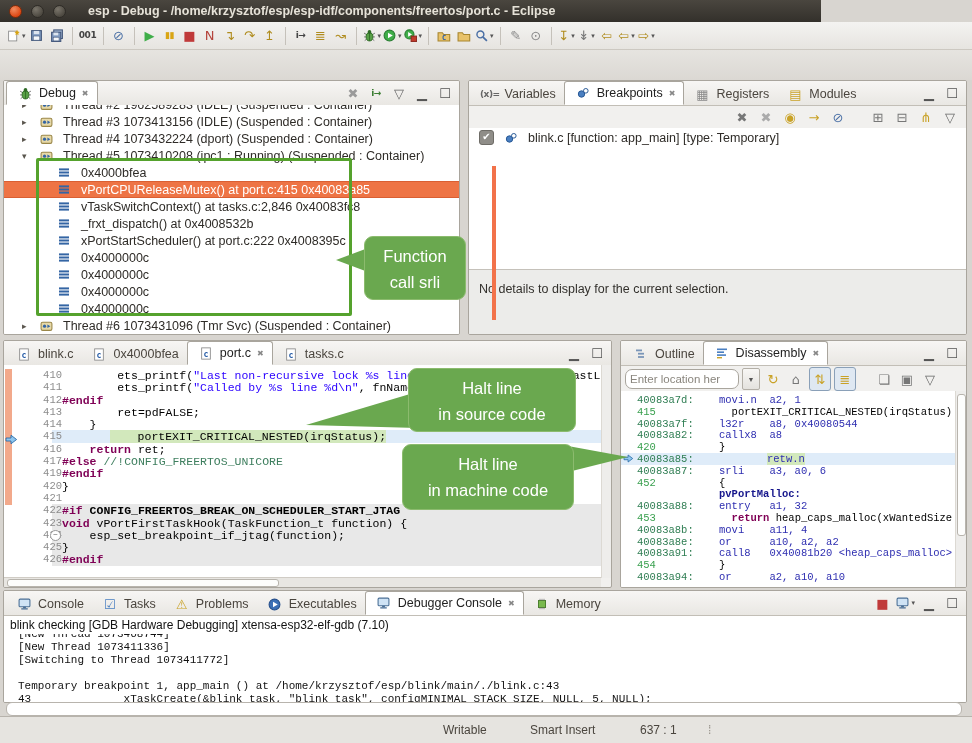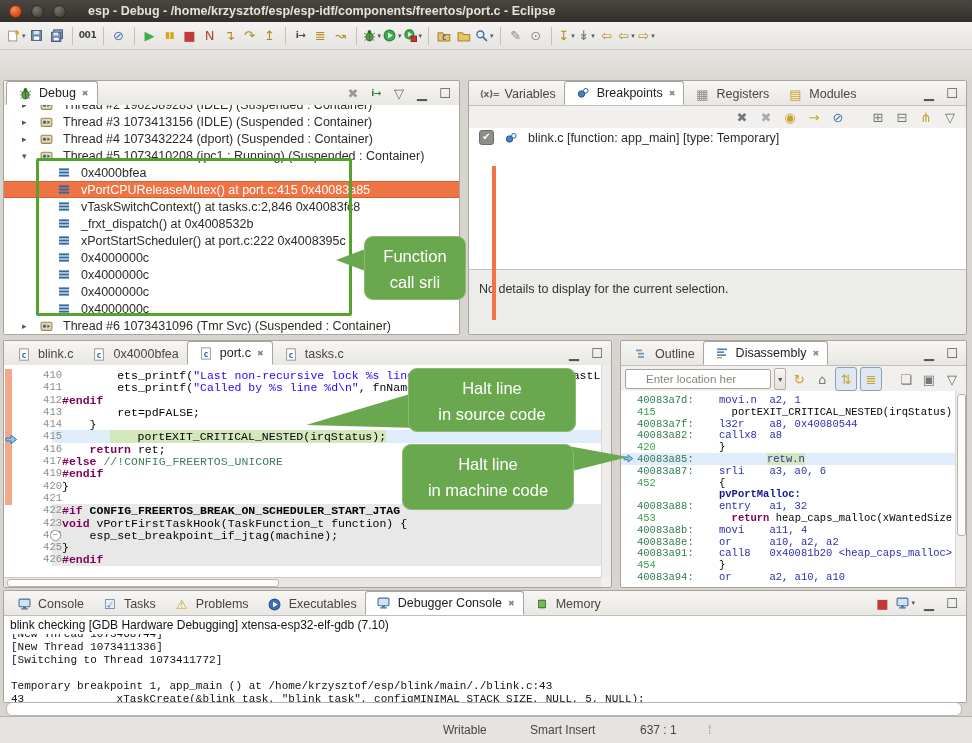--- a/index.html
+++ b/index.html
@@ -1,18 +1,18 @@
 <!DOCTYPE html>
 <html><head>
 <meta charset="utf-8">
 <style>
   html,body{margin:0;padding:0;background:#888;}
   .win{position:relative;width:972px;height:743px;background:#d8d5d0;font-family:"Liberation Sans",sans-serif;overflow:hidden;-webkit-font-smoothing:antialiased;}
   
-  .titlebar{position:absolute;left:0;top:0;width:972px;height:22px;background:linear-gradient(#4a463f,#33302b);display:flex;align-items:center;}
+  .titlebar{position:absolute;left:0;top:0;width:821px;height:22px;background:linear-gradient(#4a463f,#33302b);display:flex;align-items:center;}
   .winbtn{width:13px;height:13px;border-radius:50%;margin-left:9px;display:inline-block;box-sizing:border-box;}
   .winbtn.close{background:radial-gradient(circle at 35% 30%,#f08b5f,#dd4814 70%);border:1px solid #7e2c0c;}
   .winbtn.gray{background:radial-gradient(circle at 35% 30%,#7a756b,#4d4941 70%);border:1px solid #2e2b26;}
   .wintitle{color:#e6e2d8;font-size:12.5px;font-weight:bold;margin-left:22px;white-space:nowrap;}
   
   .toolbar{position:absolute;left:0;top:22px;width:972px;height:28px;background:linear-gradient(#f4f3f1,#e6e4e0);border-bottom:1px solid #ccc8c1;display:flex;align-items:center;padding-left:6px;box-sizing:border-box;}
   .toolbar2{position:absolute;left:0;top:50px;width:972px;height:30px;background:linear-gradient(#e6e4e0,#dbd8d3);}
   .tsep{width:1px;height:18px;background:#c5c1ba;margin:0 5px;}
   .ic{display:inline-flex;align-items:center;justify-content:center;height:22px;min-width:18px;padding:0 1px;border-radius:3px;position:relative;}
   .ic .gl{font-size:13px;line-height:1;font-family:"DejaVu Sans",sans-serif;}
@@ -55,32 +55,32 @@
   .hlg{background:#d2e8bc;margin-left:48px;}
   .tok-p{color:#000}.tok-k{color:#7f0055;font-weight:bold}.tok-s{color:#2a00ff}.tok-c{color:#3f7f5f}.tok-b{color:#000;font-weight:bold}
   .changebar{position:absolute;left:1px;top:4px;width:7px;height:136px;background:#f2a98b;}
   .ipmark{position:absolute;left:1px;}
   .foldmark{position:absolute;left:46px;width:9px;height:9px;border:1px solid #999;border-radius:50%;background:#fff;color:#666;font-size:8px;line-height:8px;text-align:center;}
   .hscroll{position:absolute;left:0;bottom:0;right:10px;height:9px;background:#e8e6e2;border-top:1px solid #d0ccc5;}
   .hthumb{position:absolute;left:3px;top:1px;width:270px;height:6px;background:#fdfdfc;border:1px solid #b8b4ad;border-radius:3px;}
   .vscroll{position:absolute;right:0;top:24px;bottom:9px;width:9px;background:#eeedeb;border-left:1px solid #dcd9d3;}
   
   .dis-toolbar{height:26px;display:flex;align-items:center;padding:0 4px;gap:3px;background:#f1f0ee;border-bottom:1px solid #dedbd5;}
-  .loc-input{width:104px;height:18px;border:1px solid #a9a59d;border-radius:2px;font-size:11.5px;color:#8a867e;padding:0 20px;font-family:"Liberation Sans",sans-serif;background:#fff;}
+  .loc-input{width:104px;height:18px;border:1px solid #a9a59d;border-radius:7px;font-size:11.5px;color:#8a867e;padding:0 4px;font-family:"Liberation Sans",sans-serif;background:#fff;}
   .loc-dd{width:16px;height:20px;border:1px solid #b3afa7;border-radius:2px;background:linear-gradient(#f8f7f5,#e4e2de);font-size:7px;color:#555;display:flex;align-items:center;justify-content:center;}
   .dis-content{position:absolute;left:0;top:50px;right:10px;bottom:0;background:#fff;overflow:hidden;}
   .dr{position:relative;height:11.8px;white-space:pre;font:10.5px "Liberation Mono","DejaVu Sans Mono",monospace;padding-left:16px;}
   .dr.halt{background:#dfecf9;}
   .dcol1{display:inline-block;width:82px;}
   .da{color:#2e7d52}.dl{color:#3aa04f}.dc{color:#2d2db0}.dsrc{color:#000}.dlab{color:#16168c;font-weight:bold}
   .dis-vscroll{position:absolute;right:0;top:50px;bottom:0;width:10px;background:#eeedeb;border-left:1px solid #dcd9d3;}
   .dis-vthumb{position:absolute;left:1px;top:3px;width:7px;height:140px;background:#fdfdfc;border:1px solid #b8b4ad;border-radius:3px;}
   
   .con-label{height:17px;background:#fff;font-size:12px;color:#111;padding:2px 6px 0 6px;}
-  .con-content{position:absolute;left:0;top:43px;right:0;bottom:0;background:#fff;overflow:hidden;padding-left:7px;}
+  .con-content{position:absolute;left:0;top:43px;right:0;bottom:0;background:#fff;overflow:hidden;padding-left:14px;}
   .cr{white-space:pre;font:11px "Liberation Mono","DejaVu Sans Mono",monospace;line-height:13px;color:#111;}
   .cr.clipped{margin-top:-6px;}
   
   .conhscroll{position:absolute;left:6px;top:702px;width:954px;height:12px;background:#fff;border:1px solid #b8b4ad;border-radius:6px;}
   .statusbar{position:absolute;left:0;top:716px;width:972px;height:27px;background:#e6e4e0;border-top:1px solid #b7b3ac;font-size:12px;color:#4a453e;}
   .statusbar span{position:absolute;top:6px;}
   .sb-grip{left:708px;color:#9a958d;letter-spacing:1px;}
   
   .ann-box{position:absolute;left:36px;top:158px;width:310px;height:152px;border:3px solid #55a22d;z-index:50;border-radius:2px;}
   .ann-line{position:absolute;left:492px;top:166px;width:4px;height:154px;background:#f2724a;z-index:49;}
@@ -604,21 +604,21 @@
           <div class="cl"><span class="ln">413</span><span><span class="tok-p">        ret=pdFALSE;</span></span></div>
           <div class="cl"><span class="ln">414</span><span><span class="tok-p">    }</span></span></div>
           <div class="cl halt"><span class="ln">415</span><span class="hlg"><span class="tok-p">    portEXIT_CRITICAL_NESTED(irqStatus);</span></span></div>
           <div class="cl"><span class="ln">416</span><span><span class="tok-p">    </span><span class="tok-k">return</span><span class="tok-p"> ret;</span></span></div>
           <div class="cl"><span class="ln">417</span><span><span class="tok-k">#else</span><span class="tok-p"> </span><span class="tok-c">//!CONFIG_FREERTOS_UNICORE</span></span></div>
           <div class="cl"><span class="ln">419</span><span><span class="tok-k">#endif</span></span></div>
           <div class="cl"><span class="ln">420</span><span><span class="tok-p">}</span></span></div>
           <div class="cl"><span class="ln">421</span><span></span></div>
           <div class="cl gray"><span class="ln">422</span><span><span class="tok-k">#if</span><span class="tok-b"> CONFIG_FREERTOS_BREAK_ON_SCHEDULER_START_JTAG</span></span></div>
           <div class="cl gray"><span class="ln">423</span><span><span class="tok-k">void</span><span class="tok-p"> vPortFirstTaskHook(TaskFunction_t function) {</span></span></div>
-          <div class="cl gray"><span class="ln">424</span><span><span class="tok-p">    esp_set_breakpoint_if_jtag(machine);</span></span></div>
+          <div class="cl gray"><span class="ln">424</span><span><span class="tok-p">    esp_set_breakpoint_if_jtag(function);</span></span></div>
           <div class="cl gray"><span class="ln">425</span><span><span class="tok-p">}</span></span></div>
           <div class="cl gray"><span class="ln">426</span><span><span class="tok-k">#endif</span></span></div>
         </div>
       <div class="changebar"></div>
       <span class="ipmark" id="ip-mark" style="top: 65.5px;"><svg width="13" height="11" viewBox="0 0 13 11">
             <path d="M1 4 h5 V1.2 l5.6 4.3 -5.6 4.3 V7 H1 z" fill="#8ec6ee" stroke="#2a6ca8" stroke-width="0.9"></path>
           </svg></span>
       <span class="foldmark" id="fold-mark" style="top: 164.9px;">−</span>
     </div>
     <div class="vscroll"></div>

